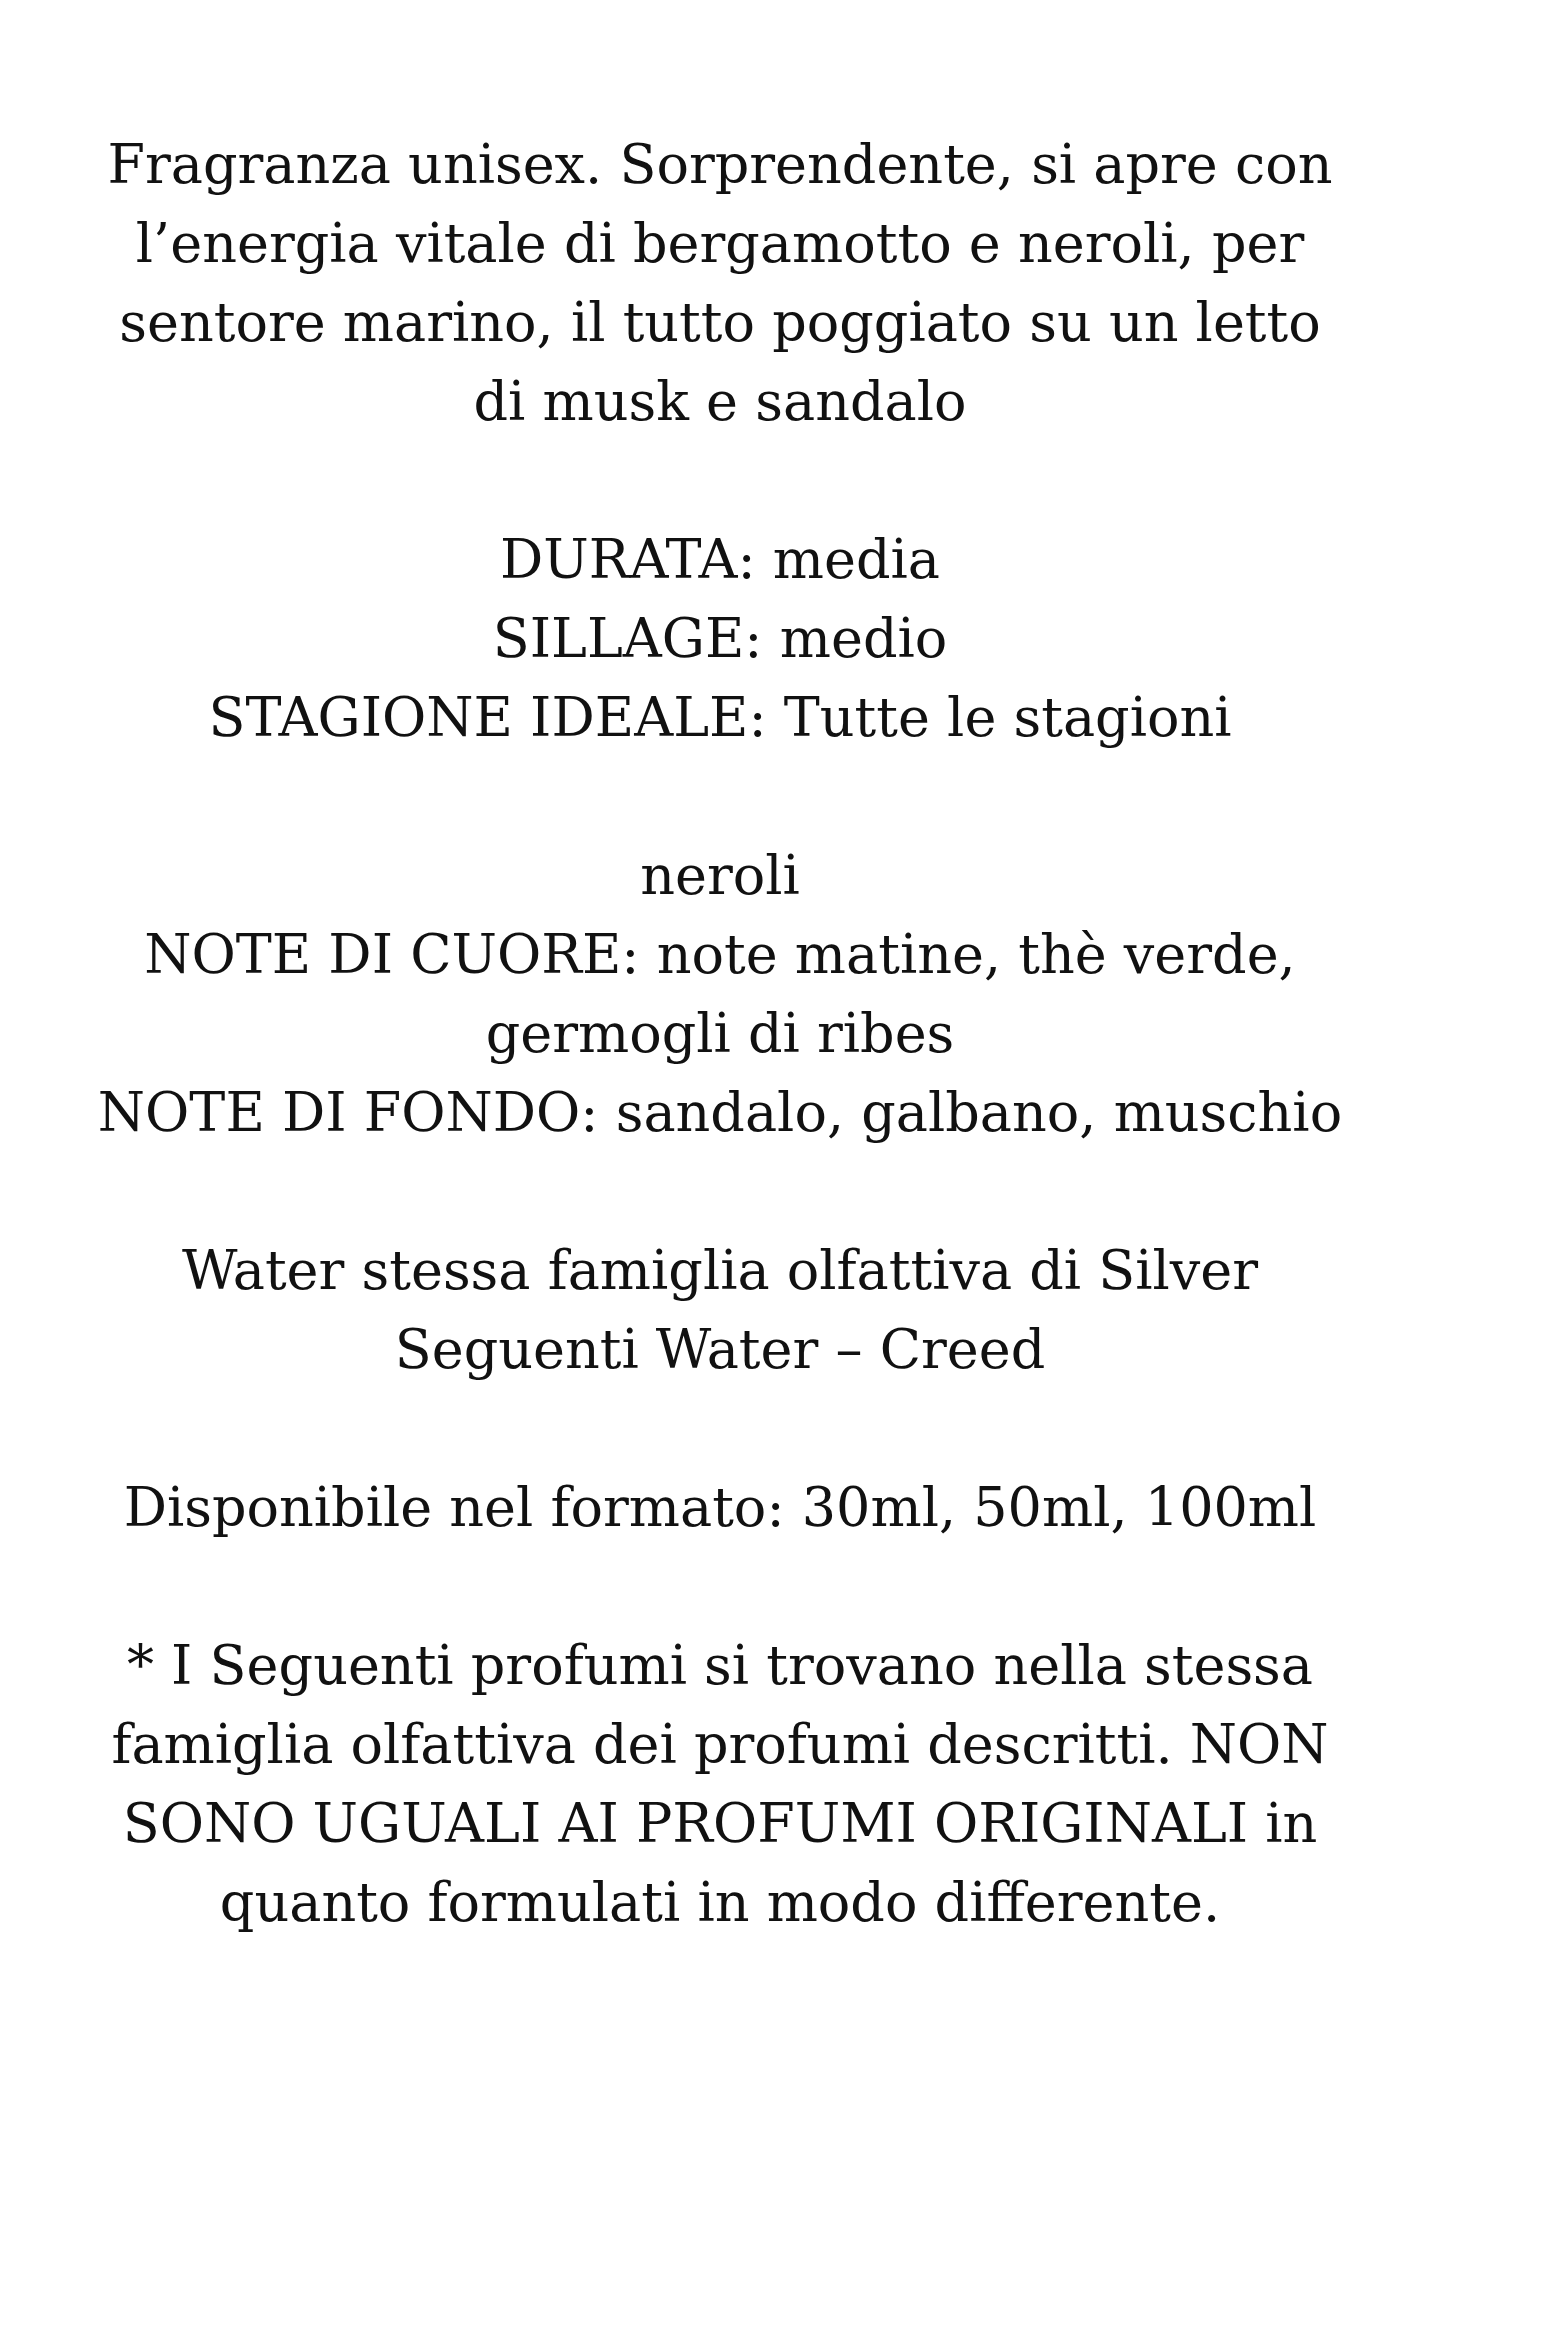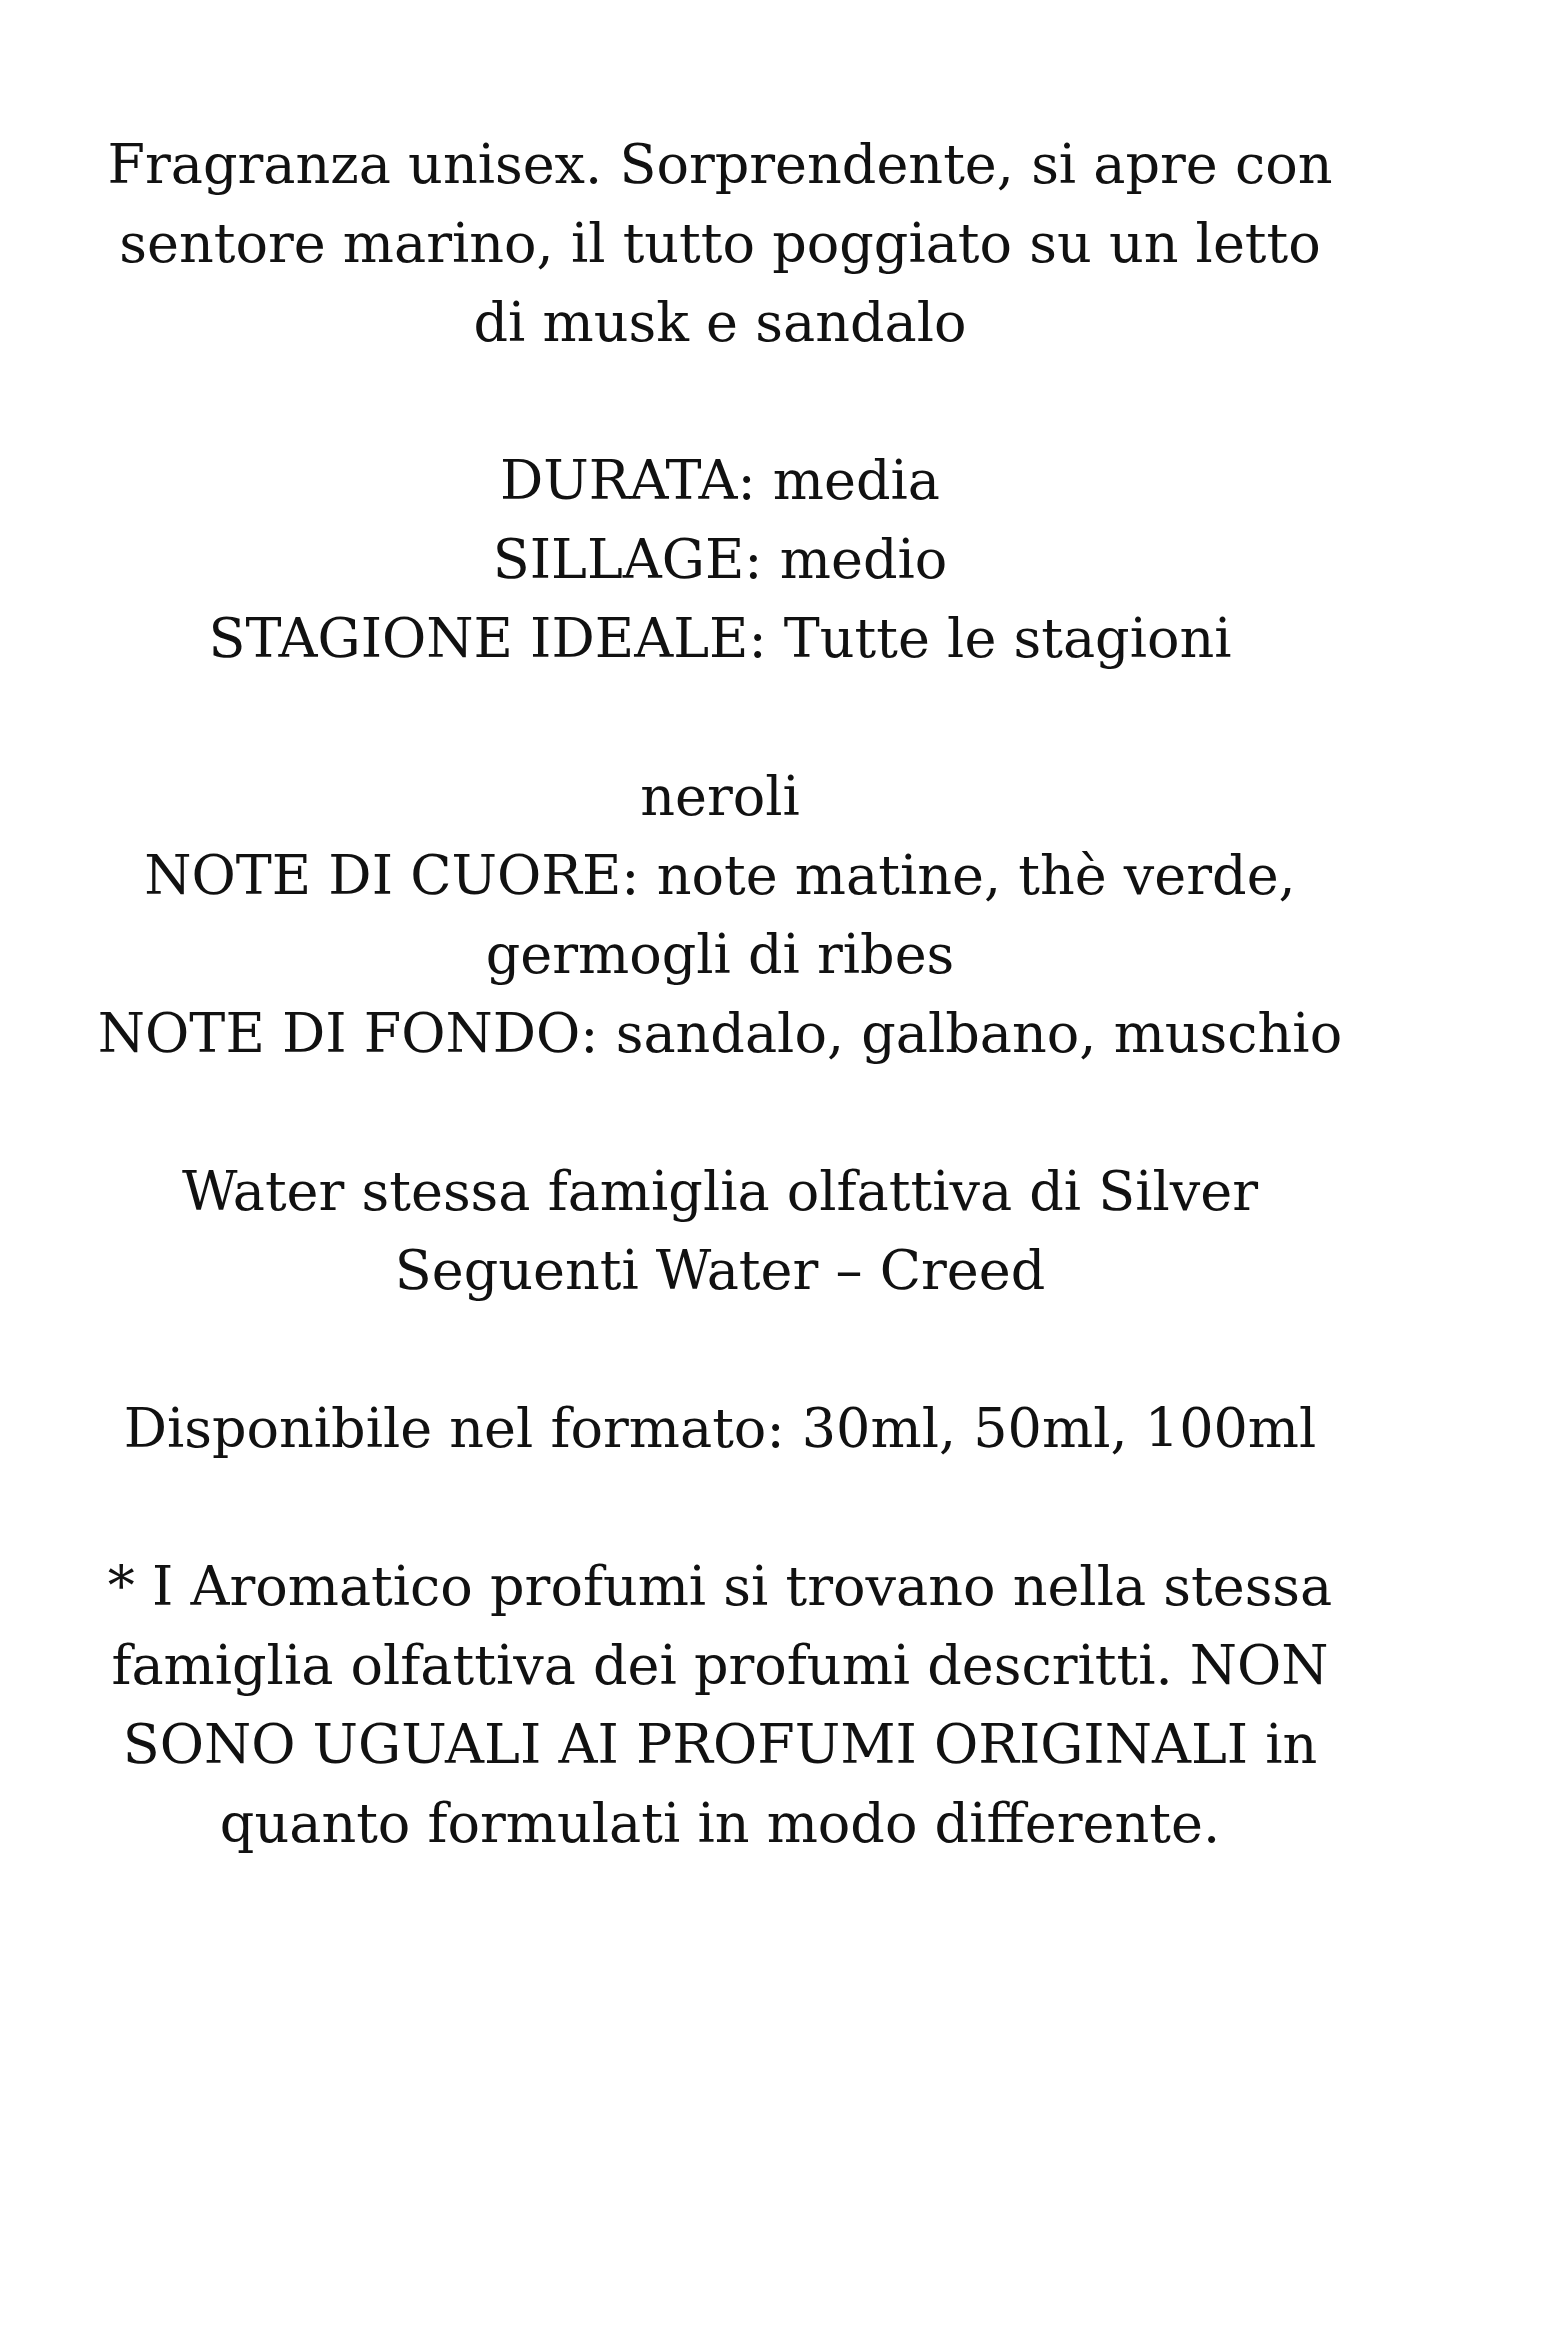--- a/index.html
+++ b/index.html
@@ -32,20 +32,21 @@
       white-space: nowrap;
     }
   </style>
 </head>
 <body>
 
 <div class="doc">
 
   <p class="para">
     <span class="line">Fragranza unisex. Sorprendente, si apre con</span>
+    <span class="line">l’energia vitale di bergamotto e neroli, per</span>
     <span class="line">sentore marino, il tutto poggiato su un letto</span>
     <span class="line">di musk e sandalo</span>
   </p>
 
   <p class="para">
     <span class="line">DURATA: media</span>
     <span class="line">SILLAGE: medio</span>
     <span class="line">STAGIONE IDEALE: Tutte le stagioni</span>
   </p>
 
@@ -59,20 +60,20 @@
   <p class="para">
     <span class="line">Water stessa famiglia olfattiva di Silver</span>
     <span class="line">Seguenti Water – Creed</span>
   </p>
 
   <p class="para">
     <span class="line">Disponibile nel formato: 30ml, 50ml, 100ml</span>
   </p>
 
   <p class="para">
-    <span class="line">* I Aromatico profumi si trovano nella stessa</span>
+    <span class="line">* I Seguenti profumi si trovano nella stessa</span>
     <span class="line">famiglia olfattiva dei profumi descritti. NON</span>
     <span class="line">SONO UGUALI AI PROFUMI ORIGINALI in</span>
     <span class="line">quanto formulati in modo differente.</span>
   </p>
 
 </div>
 
 
 </body></html>

